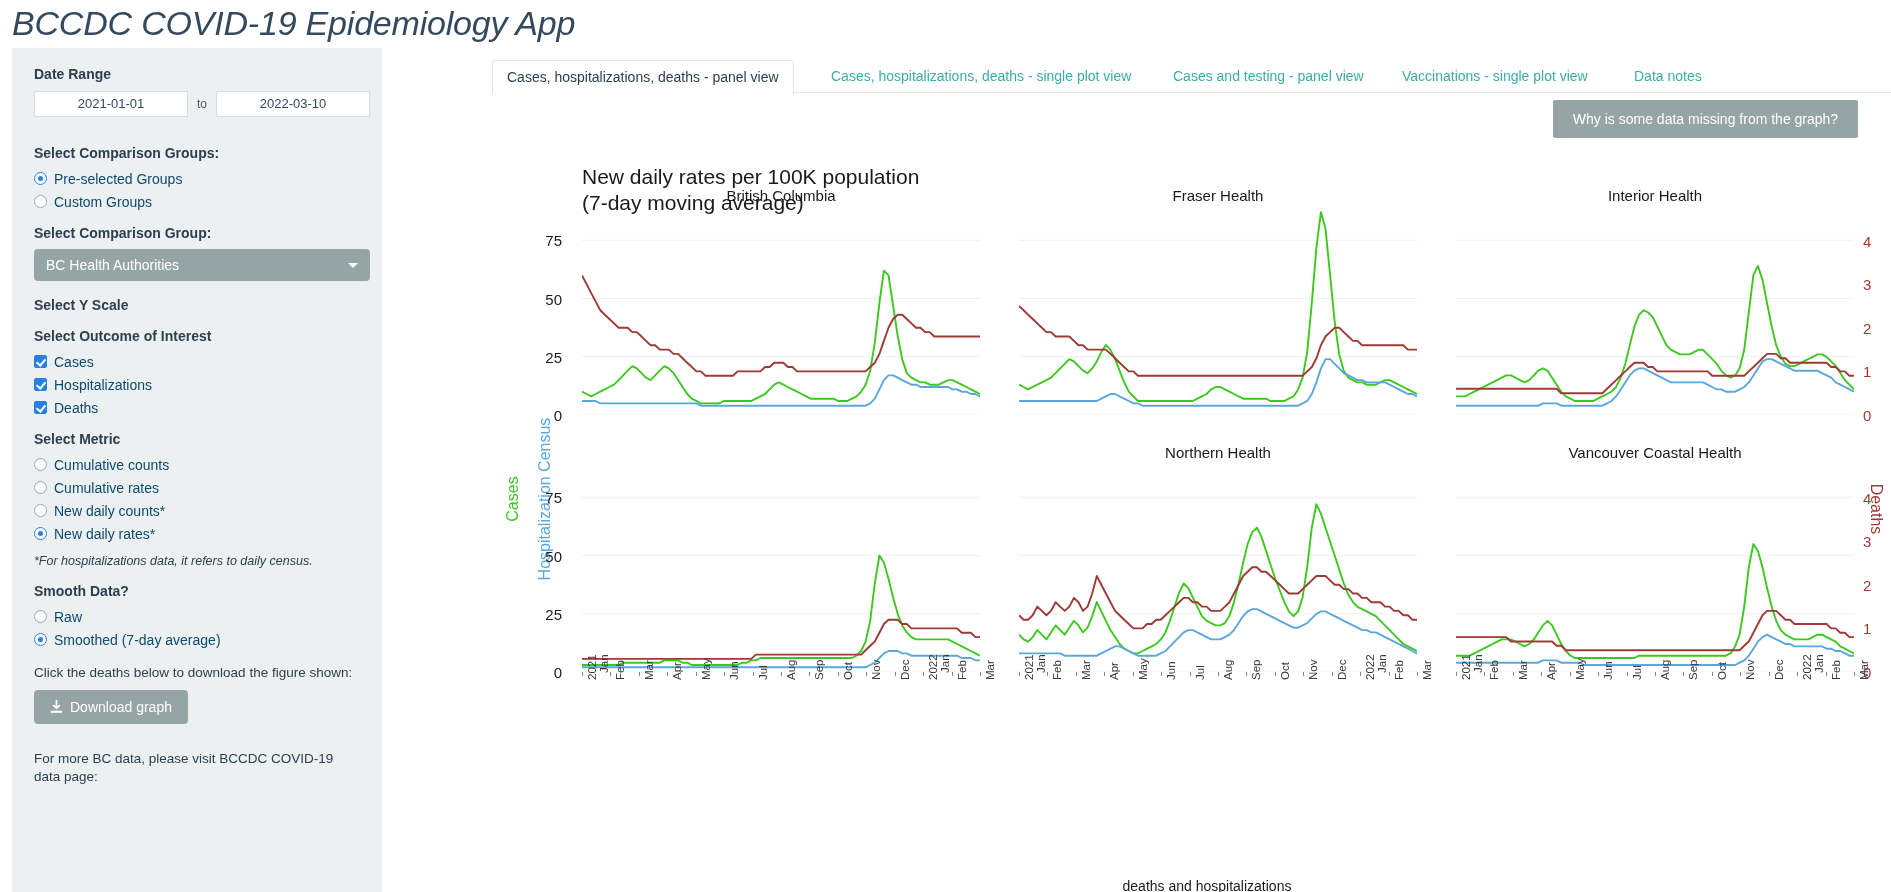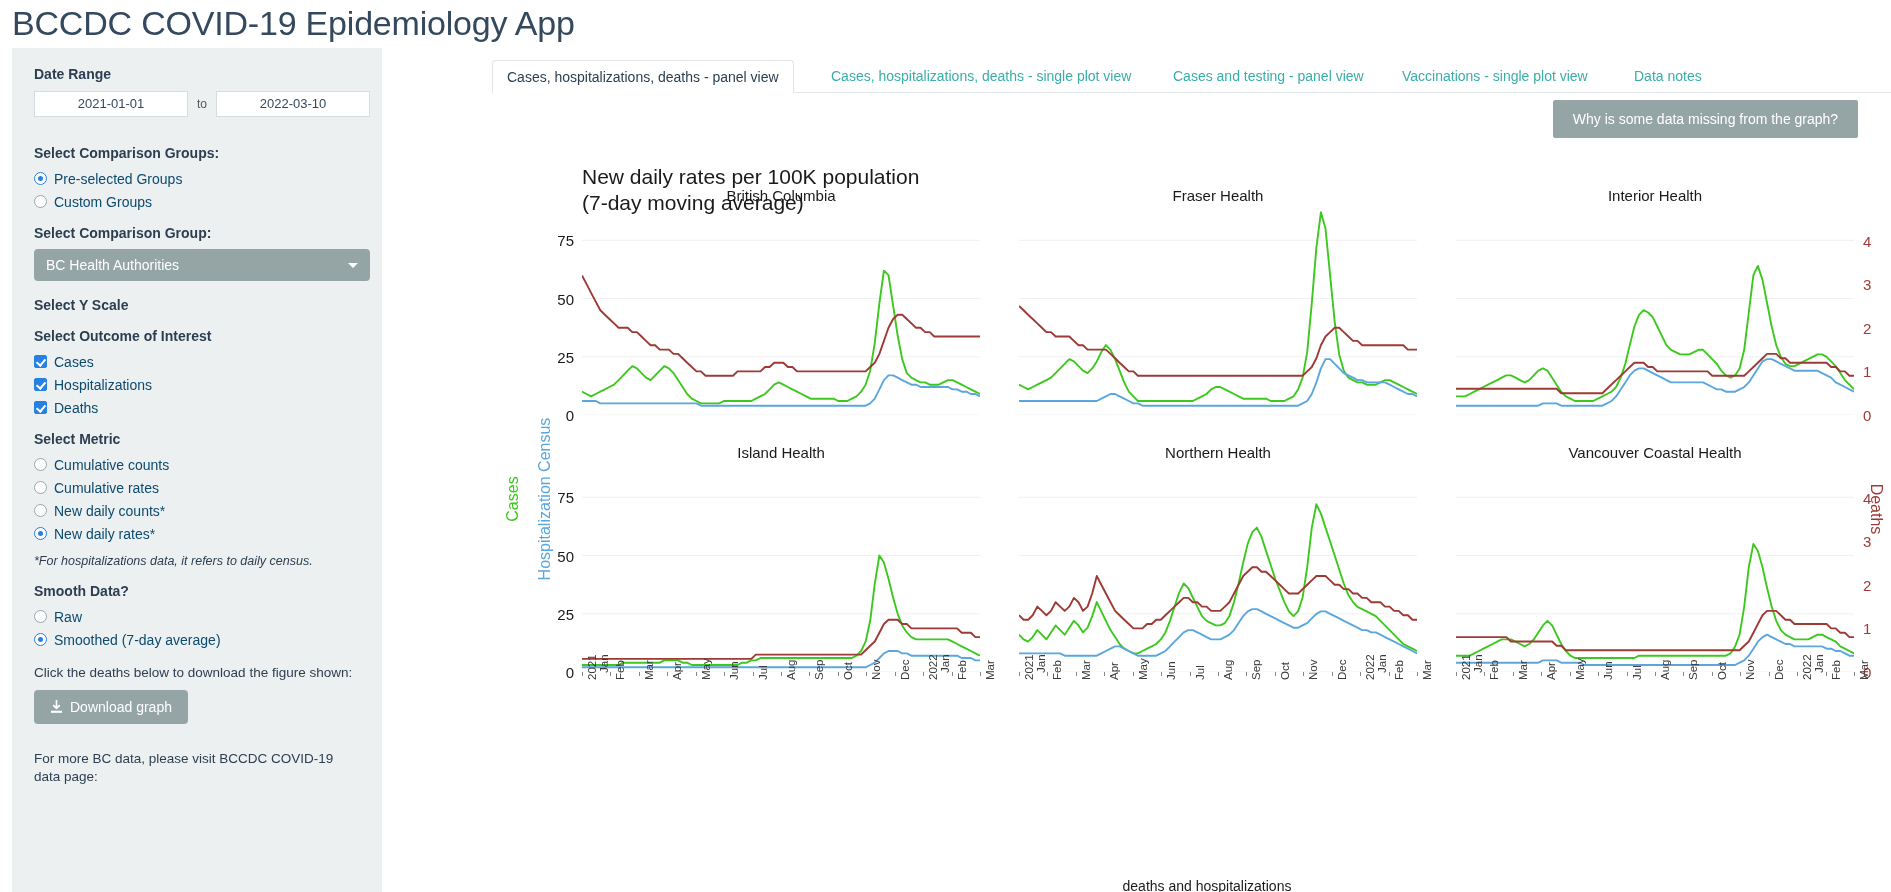--- a/index.html
+++ b/index.html
@@ -11,21 +11,21 @@
     background: #ffffff;
     font-family: "Liberation Sans", sans-serif;
     color: #2b3a42;
   }
   #app { position: relative; width: 1891px; height: 892px; }
 
   
   .app-title {
     position: absolute; left: 12px; top: 4px;
     font-size: 34px; font-weight: 400; color: #34495e;
-    letter-spacing: -0.2px; white-space: nowrap;
+    letter-spacing: -0.2px; white-space: nowrap; font-style: italic;
   }
 
   
   .sidebar {
     position: absolute; left: 12px; top: 48px;
     width: 370px; height: 860px;
     background: #ecf0f1;
     padding: 18px 22px 10px 22px;
   }
   .sb-label {
@@ -153,21 +153,21 @@
     width: 1272px; height: 515px;
   }
   .panel { position: absolute; width: 398px; height: 205px; }
   .panel-title {
     position: absolute; left: 0; top: -23px; width: 398px;
     text-align: center; font-size: 15px; color: #1a1a1a;
   }
   .panel svg { display: block; }
 
   .ytick {
-    position: absolute; right: 100%; margin-right: 8px;
+    position: absolute; right: 100%; margin-right: 20px;
     font-size: 15px; color: #1a1a1a; transform: translateY(-50%);
     white-space: nowrap;
   }
   .ytick-r {
     position: absolute; left: 100%; margin-left: 9px;
     font-size: 15px; color: #9E3A35; transform: translateY(-50%);
     white-space: nowrap;
   }
   .xticks { position: absolute; left: 0; top: 205px; width: 398px; height: 70px; }
   .xtick {
@@ -353,21 +353,20 @@
             <line x1="0" x2="398" y1="205" y2="205" stroke="#f0f0f0" stroke-width="1"></line>
             <line x1="0" x2="398" y1="146.76136363636363" y2="146.76136363636363" stroke="#f0f0f0" stroke-width="1"></line>
             <line x1="0" x2="398" y1="88.52272727272727" y2="88.52272727272727" stroke="#f0f0f0" stroke-width="1"></line>
             <line x1="0" x2="398" y1="30.284090909090907" y2="30.284090909090907" stroke="#f0f0f0" stroke-width="1"></line>
             <path d="M0.0 186.4 L4.6 186.4 L9.1 186.4 L13.7 184.0 L18.3 181.7 L22.9 179.4 L27.4 177.0 L32.0 174.7 L36.6 172.4 L41.2 170.1 L45.7 167.7 L50.3 165.4 L54.9 165.4 L59.5 167.7 L64.0 170.1 L68.6 172.4 L73.2 170.1 L77.8 165.4 L82.3 160.7 L86.9 158.4 L91.5 160.7 L96.1 167.7 L100.6 174.7 L105.2 181.7 L109.8 186.4 L114.4 188.7 L118.9 191.0 L123.5 191.0 L128.1 191.0 L132.7 191.0 L137.2 191.0 L141.8 188.7 L146.4 186.4 L151.0 184.0 L155.5 181.7 L160.1 177.0 L164.7 167.7 L169.3 153.8 L173.8 135.1 L178.4 116.5 L183.0 104.8 L187.6 100.2 L192.1 102.5 L196.7 107.2 L201.3 116.5 L205.9 125.8 L210.4 135.1 L215.0 139.8 L219.6 142.1 L224.2 144.4 L228.7 144.4 L233.3 144.4 L237.9 142.1 L242.5 139.8 L247.0 139.8 L251.6 144.4 L256.2 149.1 L260.8 153.8 L265.3 160.7 L269.9 165.4 L274.5 167.7 L279.1 165.4 L283.6 158.4 L288.2 139.8 L292.8 102.5 L297.4 65.2 L301.9 55.9 L306.5 69.9 L311.1 93.2 L315.7 116.5 L320.2 135.1 L324.8 146.8 L329.4 153.8 L334.0 156.1 L338.5 156.1 L343.1 153.8 L347.7 151.4 L352.3 149.1 L356.8 146.8 L361.4 144.4 L366.0 144.4 L370.6 146.8 L375.1 151.4 L379.7 156.1 L384.3 163.1 L388.9 170.1 L393.4 174.7 L398.0 179.4" fill="none" stroke="#3CC81E" stroke-width="1.9" stroke-linejoin="round"></path>
             <path d="M0.0 195.7 L4.6 195.7 L9.1 195.7 L13.7 195.7 L18.3 195.7 L22.9 195.7 L27.4 195.7 L32.0 195.7 L36.6 195.7 L41.2 195.7 L45.7 195.7 L50.3 195.7 L54.9 195.7 L59.5 195.7 L64.0 195.7 L68.6 195.7 L73.2 195.7 L77.8 195.7 L82.3 195.7 L86.9 193.4 L91.5 193.4 L96.1 193.4 L100.6 193.4 L105.2 195.7 L109.8 195.7 L114.4 195.7 L118.9 195.7 L123.5 195.7 L128.1 195.7 L132.7 195.7 L137.2 195.7 L141.8 195.7 L146.4 195.7 L151.0 193.4 L155.5 191.0 L160.1 186.4 L164.7 179.4 L169.3 172.4 L173.8 165.4 L178.4 160.7 L183.0 158.4 L187.6 158.4 L192.1 160.7 L196.7 163.1 L201.3 165.4 L205.9 167.7 L210.4 170.1 L215.0 172.4 L219.6 172.4 L224.2 172.4 L228.7 172.4 L233.3 172.4 L237.9 172.4 L242.5 172.4 L247.0 172.4 L251.6 174.7 L256.2 177.0 L260.8 179.4 L265.3 179.4 L269.9 181.7 L274.5 181.7 L279.1 181.7 L283.6 179.4 L288.2 177.0 L292.8 172.4 L297.4 165.4 L301.9 158.4 L306.5 151.4 L311.1 149.1 L315.7 149.1 L320.2 151.4 L324.8 153.8 L329.4 156.1 L334.0 158.4 L338.5 160.7 L343.1 160.7 L347.7 160.7 L352.3 160.7 L356.8 160.7 L361.4 160.7 L366.0 163.1 L370.6 165.4 L375.1 167.7 L379.7 172.4 L384.3 174.7 L388.9 177.0 L393.4 179.4 L398.0 181.7" fill="none" stroke="#5BA7DD" stroke-width="1.9" stroke-linejoin="round"></path>
             <path d="M0.0 178.8 L4.6 178.8 L9.1 178.8 L13.7 178.8 L18.3 178.8 L22.9 178.8 L27.4 178.8 L32.0 178.8 L36.6 178.8 L41.2 178.8 L45.7 178.8 L50.3 178.8 L54.9 178.8 L59.5 178.8 L64.0 178.8 L68.6 178.8 L73.2 178.8 L77.8 178.8 L82.3 178.8 L86.9 178.8 L91.5 178.8 L96.1 178.8 L100.6 178.8 L105.2 183.2 L109.8 183.2 L114.4 183.2 L118.9 183.2 L123.5 183.2 L128.1 183.2 L132.7 183.2 L137.2 183.2 L141.8 183.2 L146.4 183.2 L151.0 178.8 L155.5 174.5 L160.1 170.1 L164.7 165.7 L169.3 161.4 L173.8 157.0 L178.4 152.7 L183.0 152.7 L187.6 152.7 L192.1 157.0 L196.7 157.0 L201.3 161.4 L205.9 161.4 L210.4 161.4 L215.0 161.4 L219.6 161.4 L224.2 161.4 L228.7 161.4 L233.3 161.4 L237.9 161.4 L242.5 161.4 L247.0 161.4 L251.6 161.4 L256.2 165.7 L260.8 165.7 L265.3 165.7 L269.9 165.7 L274.5 165.7 L279.1 165.7 L283.6 165.7 L288.2 165.7 L292.8 161.4 L297.4 157.0 L301.9 152.7 L306.5 148.3 L311.1 143.9 L315.7 143.9 L320.2 143.9 L324.8 148.3 L329.4 148.3 L334.0 152.7 L338.5 152.7 L343.1 152.7 L347.7 152.7 L352.3 152.7 L356.8 152.7 L361.4 152.7 L366.0 152.7 L370.6 152.7 L375.1 157.0 L379.7 157.0 L384.3 161.4 L388.9 161.4 L393.4 165.7 L398.0 165.7" fill="none" stroke="#9E3A35" stroke-width="1.9" stroke-linejoin="round"></path>
           </svg>
         </div>
         <div class="panel" style="left: 0px; top: 257px;">
-          <div class="panel-title">Island Health</div>
           <div class="ytick" style="top: 205px;">0</div>
           <div class="ytick" style="top: 146.761px;">25</div>
           <div class="ytick" style="top: 88.5227px;">50</div>
           <div class="ytick" style="top: 30.2841px;">75</div>
           <svg width="398" height="205" viewBox="0 0 398 205">
             <line x1="0" x2="398" y1="205" y2="205" stroke="#f0f0f0" stroke-width="1"></line>
             <line x1="0" x2="398" y1="146.76136363636363" y2="146.76136363636363" stroke="#f0f0f0" stroke-width="1"></line>
             <line x1="0" x2="398" y1="88.52272727272727" y2="88.52272727272727" stroke="#f0f0f0" stroke-width="1"></line>
             <line x1="0" x2="398" y1="30.284090909090907" y2="30.284090909090907" stroke="#f0f0f0" stroke-width="1"></line>
             <path d="M0.0 198.0 L4.6 198.0 L9.1 198.0 L13.7 198.0 L18.3 198.0 L22.9 198.0 L27.4 198.0 L32.0 198.0 L36.6 198.0 L41.2 195.7 L45.7 195.7 L50.3 195.7 L54.9 195.7 L59.5 195.7 L64.0 195.7 L68.6 195.7 L73.2 195.7 L77.8 195.7 L82.3 193.4 L86.9 193.4 L91.5 193.4 L96.1 193.4 L100.6 195.7 L105.2 195.7 L109.8 198.0 L114.4 198.0 L118.9 198.0 L123.5 198.0 L128.1 198.0 L132.7 198.0 L137.2 198.0 L141.8 198.0 L146.4 198.0 L151.0 198.0 L155.5 198.0 L160.1 195.7 L164.7 195.7 L169.3 193.4 L173.8 193.4 L178.4 191.0 L183.0 191.0 L187.6 191.0 L192.1 191.0 L196.7 191.0 L201.3 191.0 L205.9 191.0 L210.4 191.0 L215.0 191.0 L219.6 191.0 L224.2 191.0 L228.7 191.0 L233.3 191.0 L237.9 191.0 L242.5 191.0 L247.0 191.0 L251.6 191.0 L256.2 191.0 L260.8 191.0 L265.3 191.0 L269.9 191.0 L274.5 188.7 L279.1 184.0 L283.6 174.7 L288.2 153.8 L292.8 116.5 L297.4 88.5 L301.9 95.5 L306.5 111.8 L311.1 130.5 L315.7 146.8 L320.2 158.4 L324.8 165.4 L329.4 170.1 L334.0 172.4 L338.5 172.4 L343.1 172.4 L347.7 172.4 L352.3 172.4 L356.8 172.4 L361.4 172.4 L366.0 172.4 L370.6 174.7 L375.1 177.0 L379.7 179.4 L384.3 181.7 L388.9 184.0 L393.4 186.4 L398.0 188.7" fill="none" stroke="#3CC81E" stroke-width="1.9" stroke-linejoin="round"></path>

